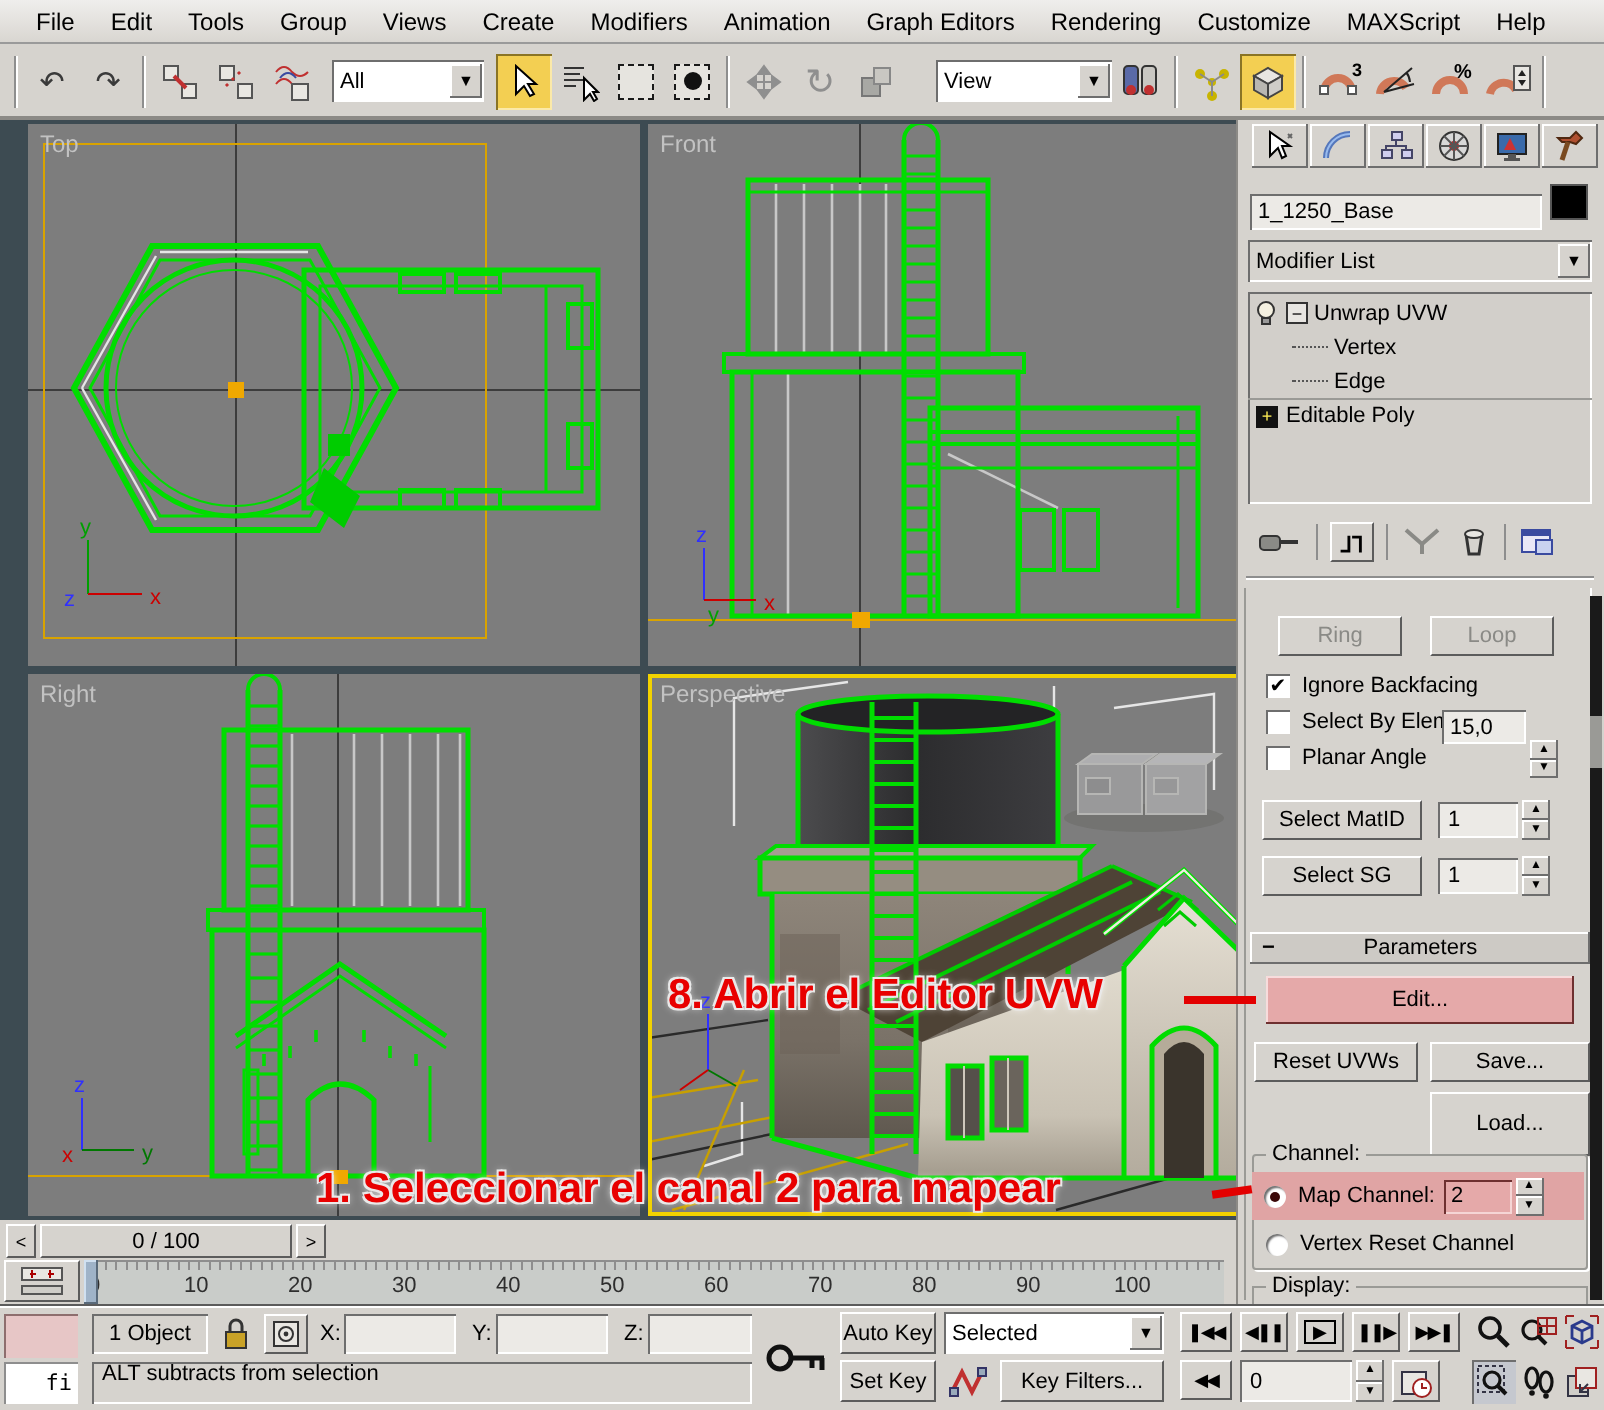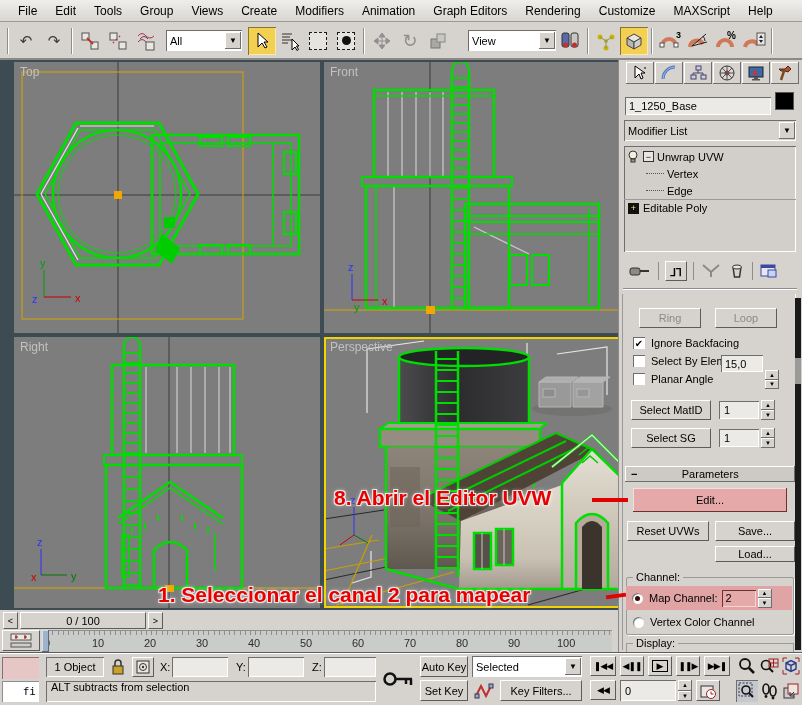--- a/index.html
+++ b/index.html
@@ -744,21 +744,21 @@
   <div class="abs btn" style="left:14px;top:428px;width:154px;height:24px;background:#e5a9a9;box-shadow:inset -1px -1px 0 #6e3030, inset 1px 1px 0 #f7dcdc">
     <span>Edit...</span>
   </div>
 
   <div class="abs raised2 btn" style="left:8px;top:461px;width:82px;height:20px">
       <span>Reset UVWs</span>
     </div>
   <div class="abs raised2 btn" style="left:96px;top:461px;width:80px;height:20px">
       <span>Save...</span>
     </div>
-  <div class="abs raised2 btn" style="left:96px;top:486px;width:80px;height:16px">
+  <div class="abs raised2 btn" style="left:96px;top:486px;width:80px;height:32px">
       <span>Load...</span>
     </div>
 
   <div class="abs" style="left:7px;top:517px;width:168px;height:58px;border:1px solid #9a9a96;border-radius:2px;box-shadow:1px 1px 0 #fff">
     <span style="position:absolute;left:6px;top:-7px;background:#d6d3ce;padding:0 3px">Channel:</span>
   </div>
 
   <div class="abs" style="left:7px;top:526px;width:166px;height:24px;background:#e0a4a4;display:flex;align-items:center">
     <span class="radio on" style="margin-left:6px"></span>
     <span style="margin-left:6px">Map Channel:</span>
@@ -766,21 +766,21 @@
         <span>2</span>
       </span>
     <span class="spin" style="height:19px;margin-left:2px">
         <div>▲</div>
         <div>▼</div>
       </span>
   </div>
 
   <div class="abs" style="left:14px;top:556px;display:flex;align-items:center;gap:6px">
     <span class="radio"></span>
-    <span>Vertex Color Channel</span>
+    <span>Vertex Reset Channel</span>
   </div>
 
   <div class="abs" style="left:7px;top:583px;width:168px;height:9px;border:1px solid #9a9a96;border-bottom:none">
     <span style="position:absolute;left:6px;top:-7px;background:#d6d3ce;padding:0 3px">Display:</span>
   </div>
 
   <div class="abs" style="left:176px;top:238px;width:6px;height:352px;background:#1a1a1a">
     <div style="position:absolute;left:0;top:60px;width:6px;height:26px;background:#9a9a96"></div>
   </div>
 </div>

